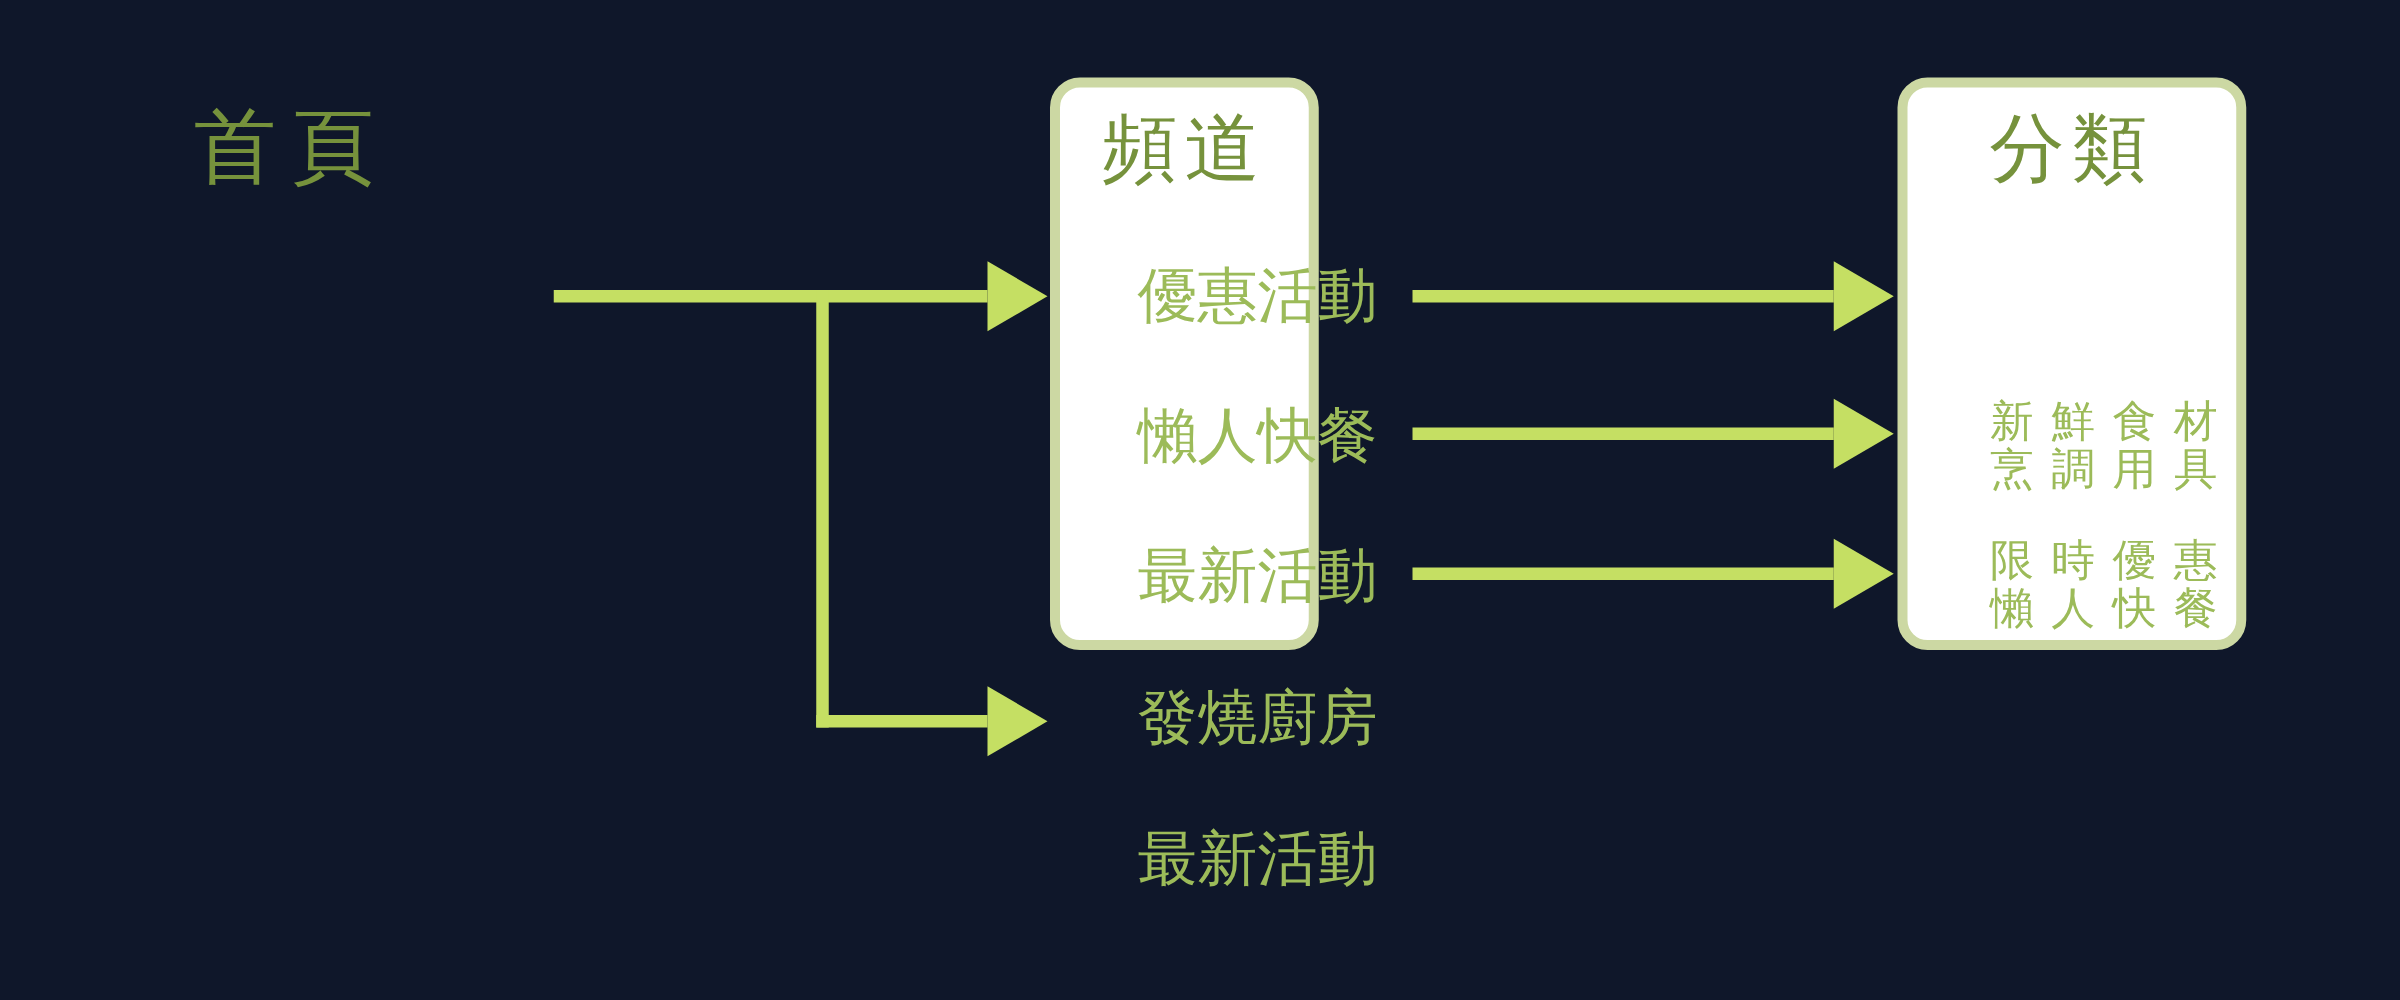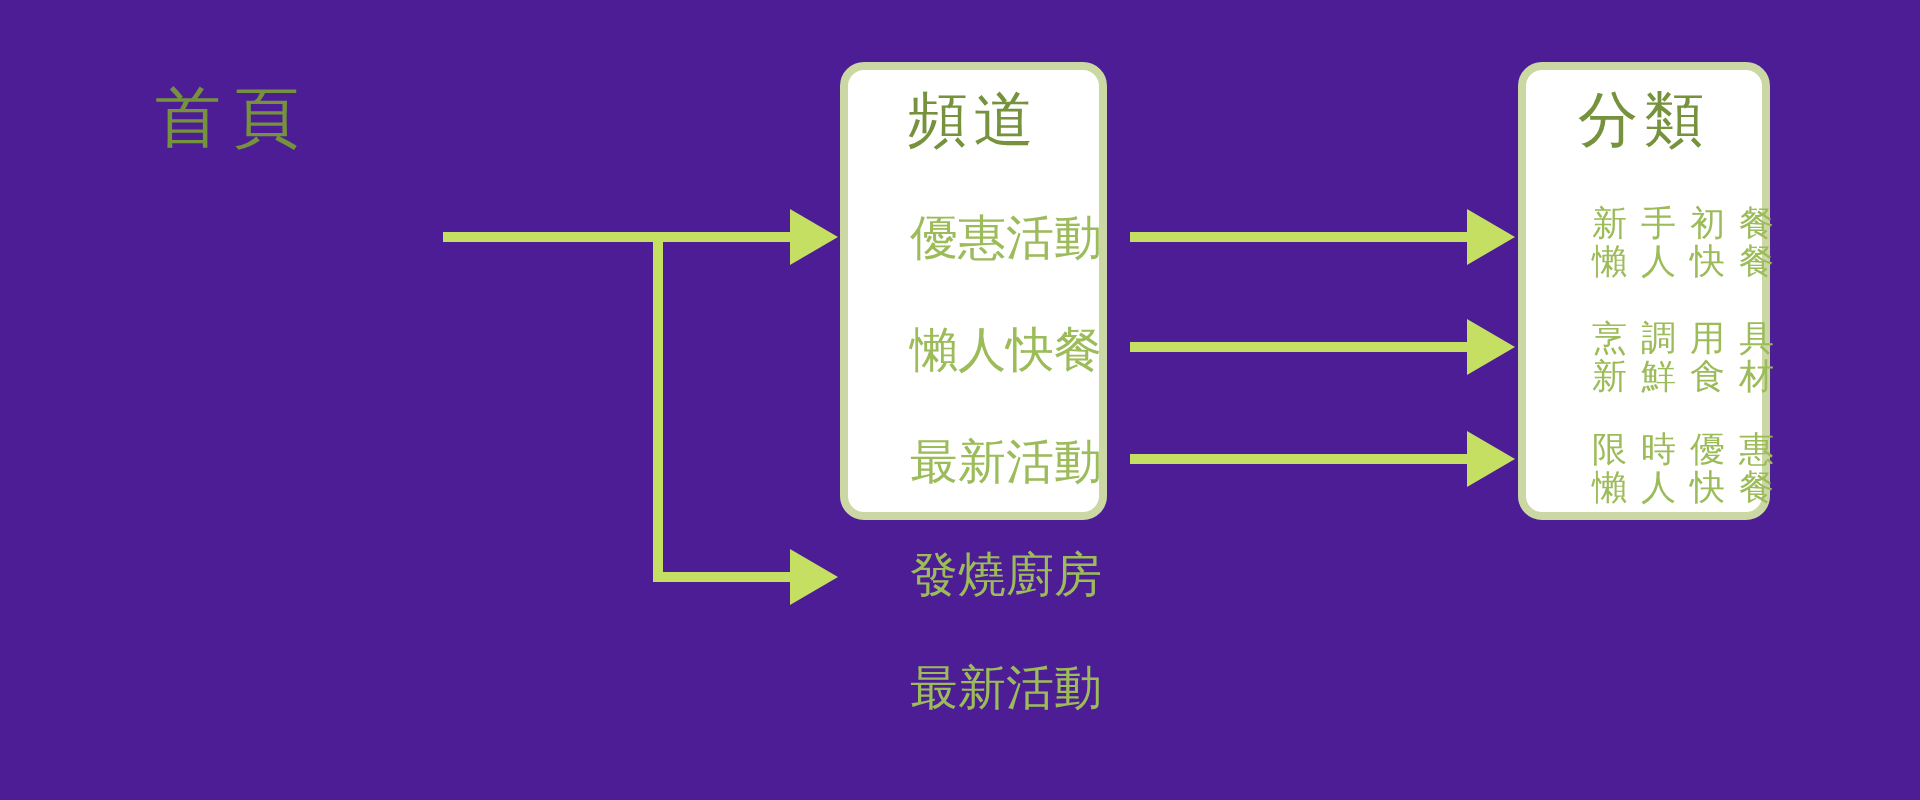--- a/index.html
+++ b/index.html
@@ -1,17 +1,17 @@
 <!DOCTYPE html>
 <html><head>
 <meta charset="utf-8">
 <style>
   html,body{margin:0;padding:0;background:#ffffff;}
   .stage{
-    position:relative;width:1920px;height:800px;background:#4c1d95;overflow:hidden;
+    position:relative;width:1920px;height:800px;background:#0f172a;overflow:hidden;
     font-family:"DejaVu Serif","Liberation Serif",serif;
     text-decoration:underline;
   }
   .abs{position:absolute;}
   .t-dark{color:#76923c;}
   .t-light{color:#9cbb59;}
 
   
   .line{position:absolute;background:#c5df63;}
   .ah{position:absolute;width:0;height:0;
@@ -29,35 +29,35 @@
 
   
   .a1{left:443px;top:232px;width:347px;height:10px;}
   .ah1{left:790px;top:209px;}
   
   .bv{left:653px;top:232px;width:10px;height:350px;}
   .bh{left:653px;top:572px;width:137px;height:10px;}
   .ahb{left:790px;top:549px;}
 
   
-  .channel-box{left:840px;top:62px;width:267px;height:458px;}
+  .channel-box{left:840px;top:62px;width:215px;height:458px;}
   .mid-item{font-size:48px;line-height:1;left:910px;}
   .mi1{top:213px;} .mi2{top:325px;} .mi3{top:437px;}
   .so1{top:550px;} .so2{top:663px;}
 
   
   .a2{left:1130px;top:232px;width:337px;height:10px;}
   .a3{left:1130px;top:342px;width:337px;height:10px;}
   .a4{left:1130px;top:454px;width:337px;height:10px;}
   .ah2{left:1467px;top:209px;}
   .ah3{left:1467px;top:319px;}
   .ah4{left:1467px;top:431px;}
 
   
-  .category-box{left:1518px;top:62px;width:252px;height:458px;}
+  .category-box{left:1518px;top:62px;width:279px;height:458px;}
   .group{left:1592px;font-size:35px;letter-spacing:14px;line-height:38px;}
   .g1{top:204px;} .g2{top:319px;} .g3{top:430px;}
 </style>
 </head>
 <body>
 
 <div class="stage">
 
   <div class="abs home-title t-dark">首頁</div>
 
@@ -80,26 +80,22 @@
   <div class="line a2"></div>
   <div class="ah ah2"></div>
   <div class="line a3"></div>
   <div class="ah ah3"></div>
   <div class="line a4"></div>
   <div class="ah ah4"></div>
 
   <div class="box category-box">
     <div class="box-title t-dark">分類</div>
   </div>
-  <div class="abs group g1 t-light">
-    <div>新手初餐</div>
-    <div>懶人快餐</div>
-  </div>
   <div class="abs group g2 t-light">
+    <div>新鮮食材</div>
     <div>烹調用具</div>
-    <div>新鮮食材</div>
   </div>
   <div class="abs group g3 t-light">
     <div>限時優惠</div>
     <div>懶人快餐</div>
   </div>
 
 </div>
 
 </body></html>

